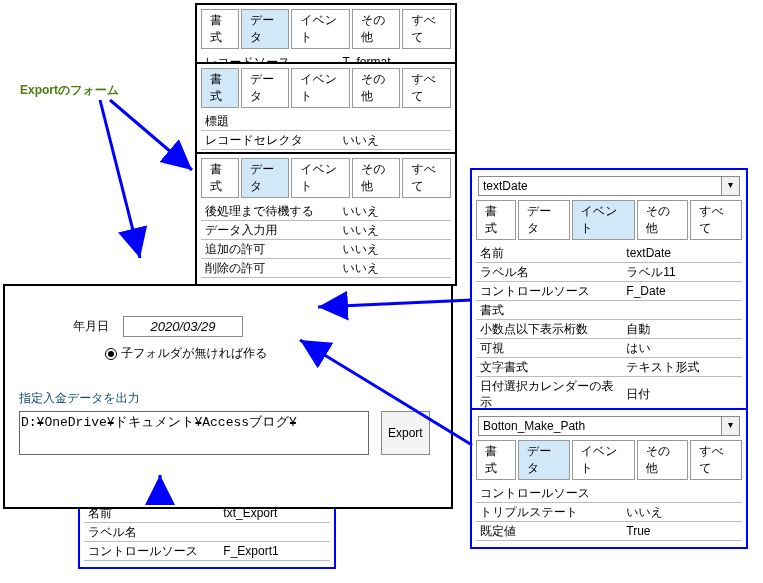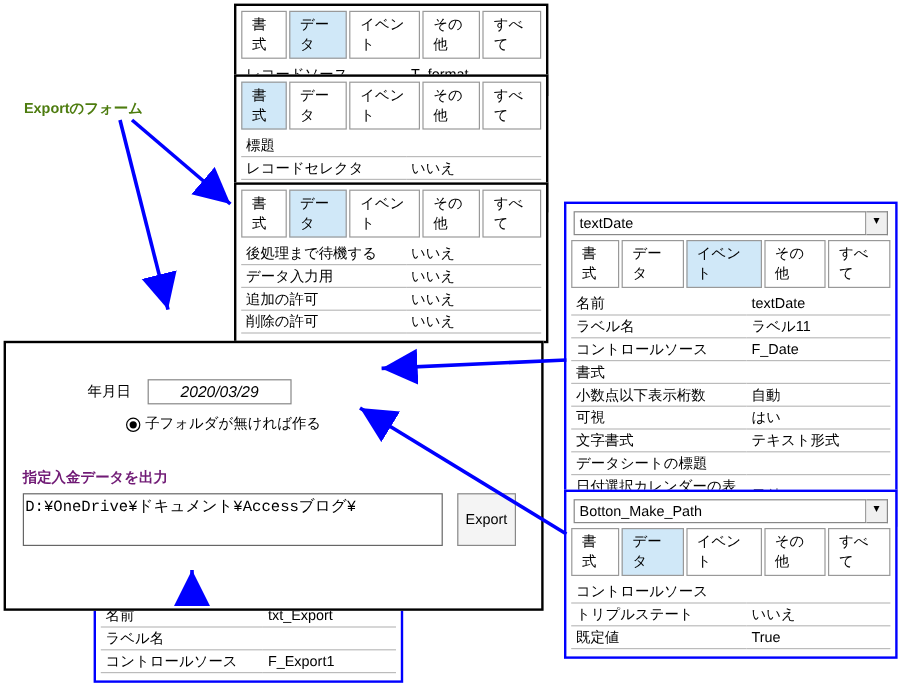--- a/index.html
+++ b/index.html
@@ -99,21 +99,21 @@
   }
   .radio-row { display:flex; align-items:center; gap:4px; margin-left:86px; }
   .radio-dot {
     width: 12px; height:12px; border:1px solid #000; border-radius:50%;
     position:relative;
   }
   .radio-dot::after{
     content:""; position:absolute; left:2px; top:2px; width:6px; height:6px;
     background:#000; border-radius:50%;
   }
-  .out-label { color:#701a75; margin:28px 0 4px 0;font-weight:bold;}
+  .out-label { color:#0c4a6e; margin:28px 0 4px 0;}
   .path-box {
     border:1px solid #666; width:350px; height:44px; padding:1px; font-size:13px;font-family:Liberation Mono, monospace;
   }
   .export-btn {
     display:inline-block; border:1px solid #888; background:#f4f4f4;
     padding:14px 6px; margin-left:12px; vertical-align:top;
     cursor:pointer;
   }
 
   
@@ -235,24 +235,20 @@
           <td>小数点以下表示桁数</td>
           <td>自動</td>
         </tr>
     <tr>
           <td>可視</td>
           <td>はい</td>
         </tr>
     <tr>
           <td>文字書式</td>
           <td>テキスト形式</td>
-        </tr>
-    <tr>
-          <td>データシートの標題</td>
-          <td></td>
         </tr>
     <tr>
           <td>日付選択カレンダーの表示</td>
           <td>日付</td>
         </tr>
   </tbody>
     </table>
 </div>
 
 <div class="panel blue" style="left:470px; top:408px; width:278px;">

